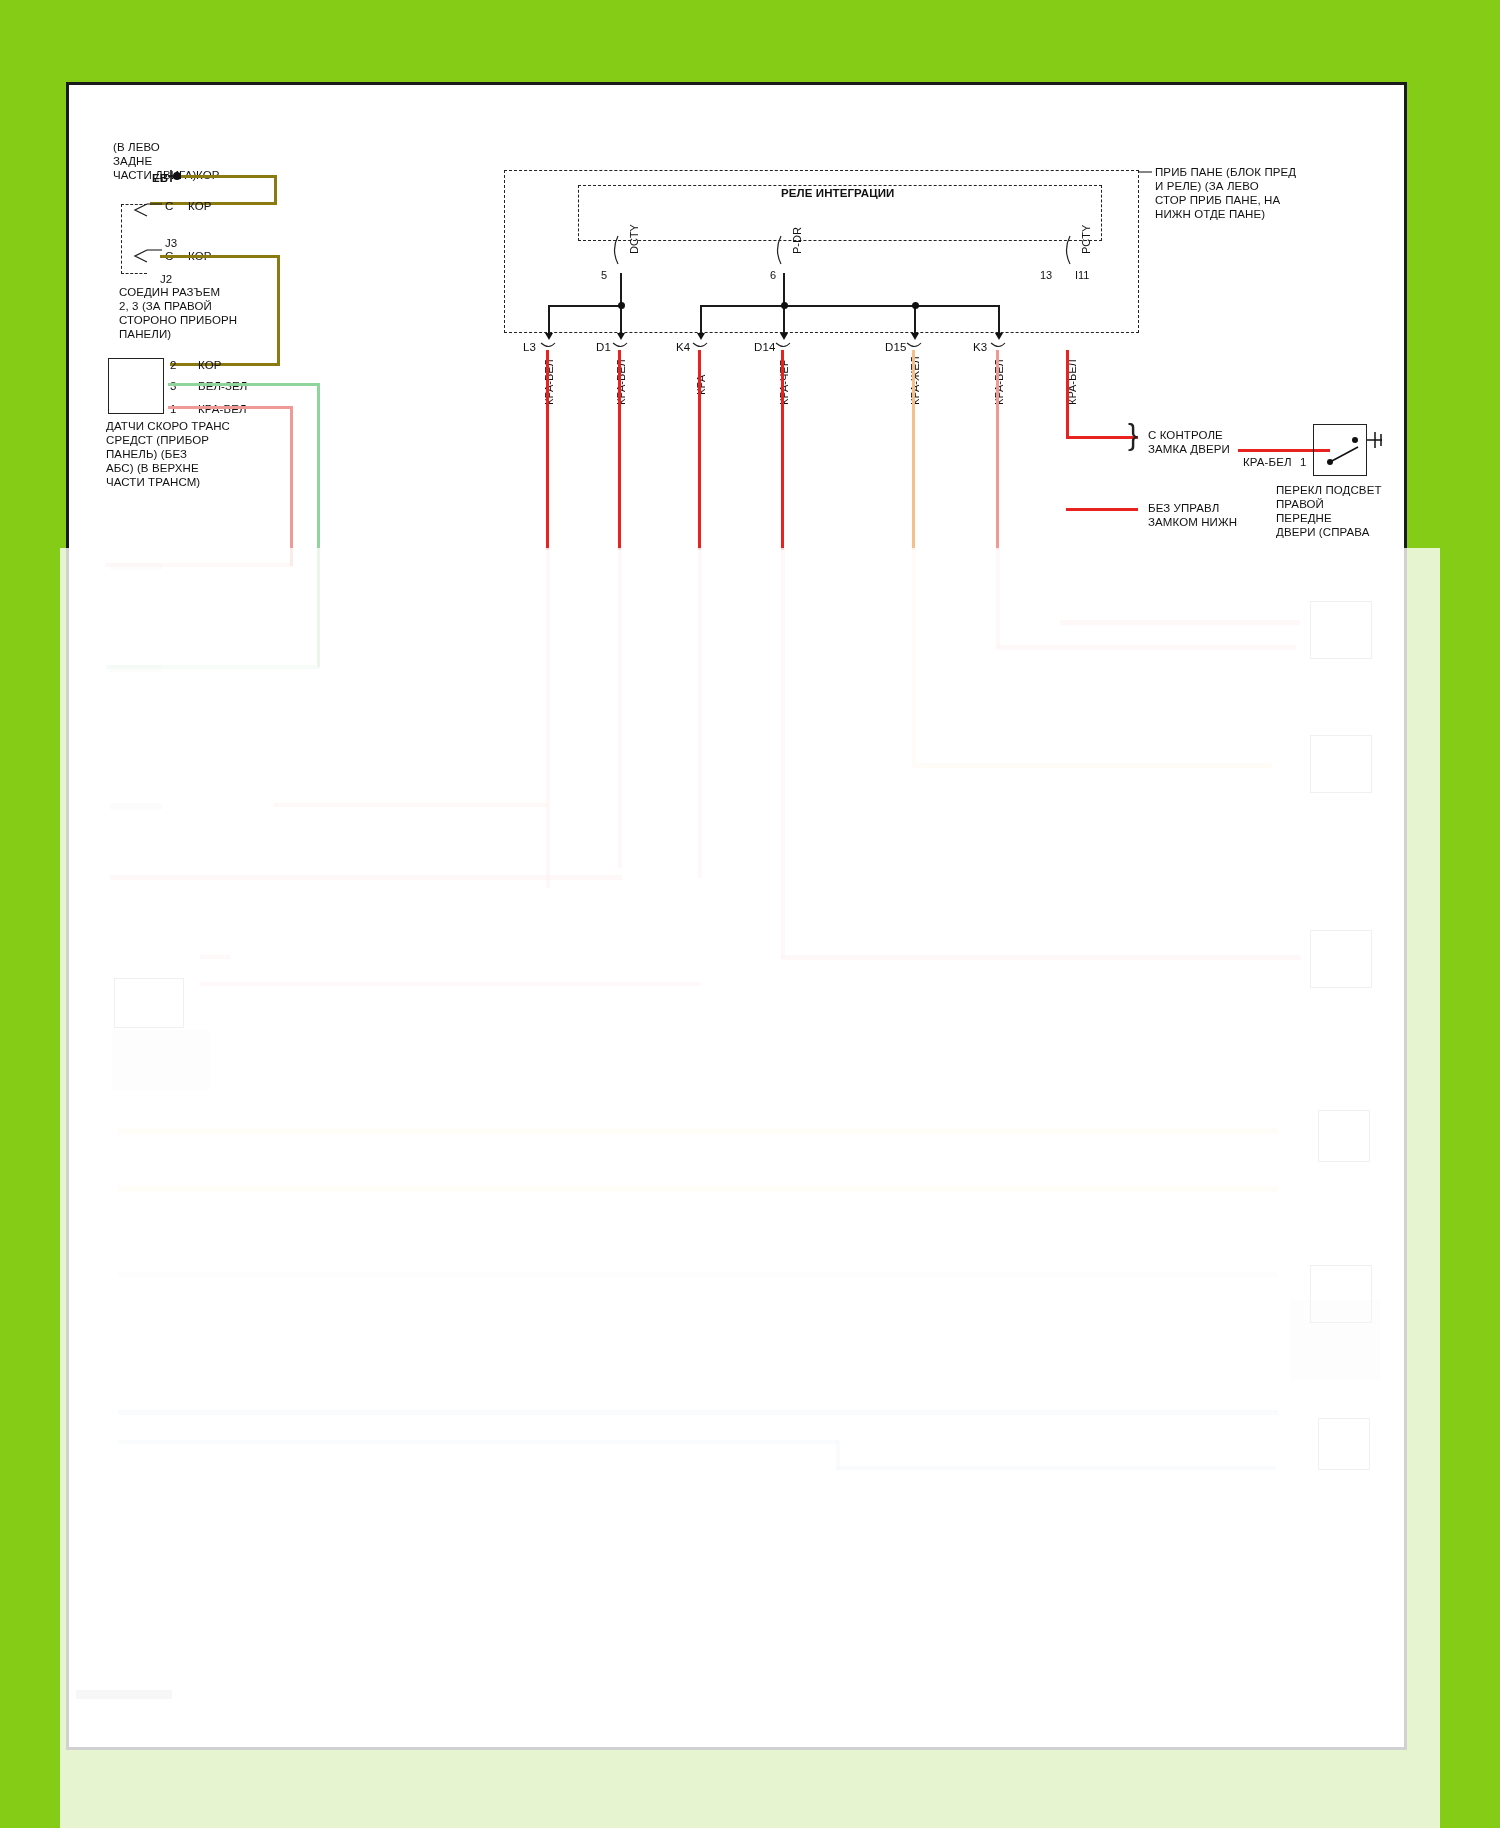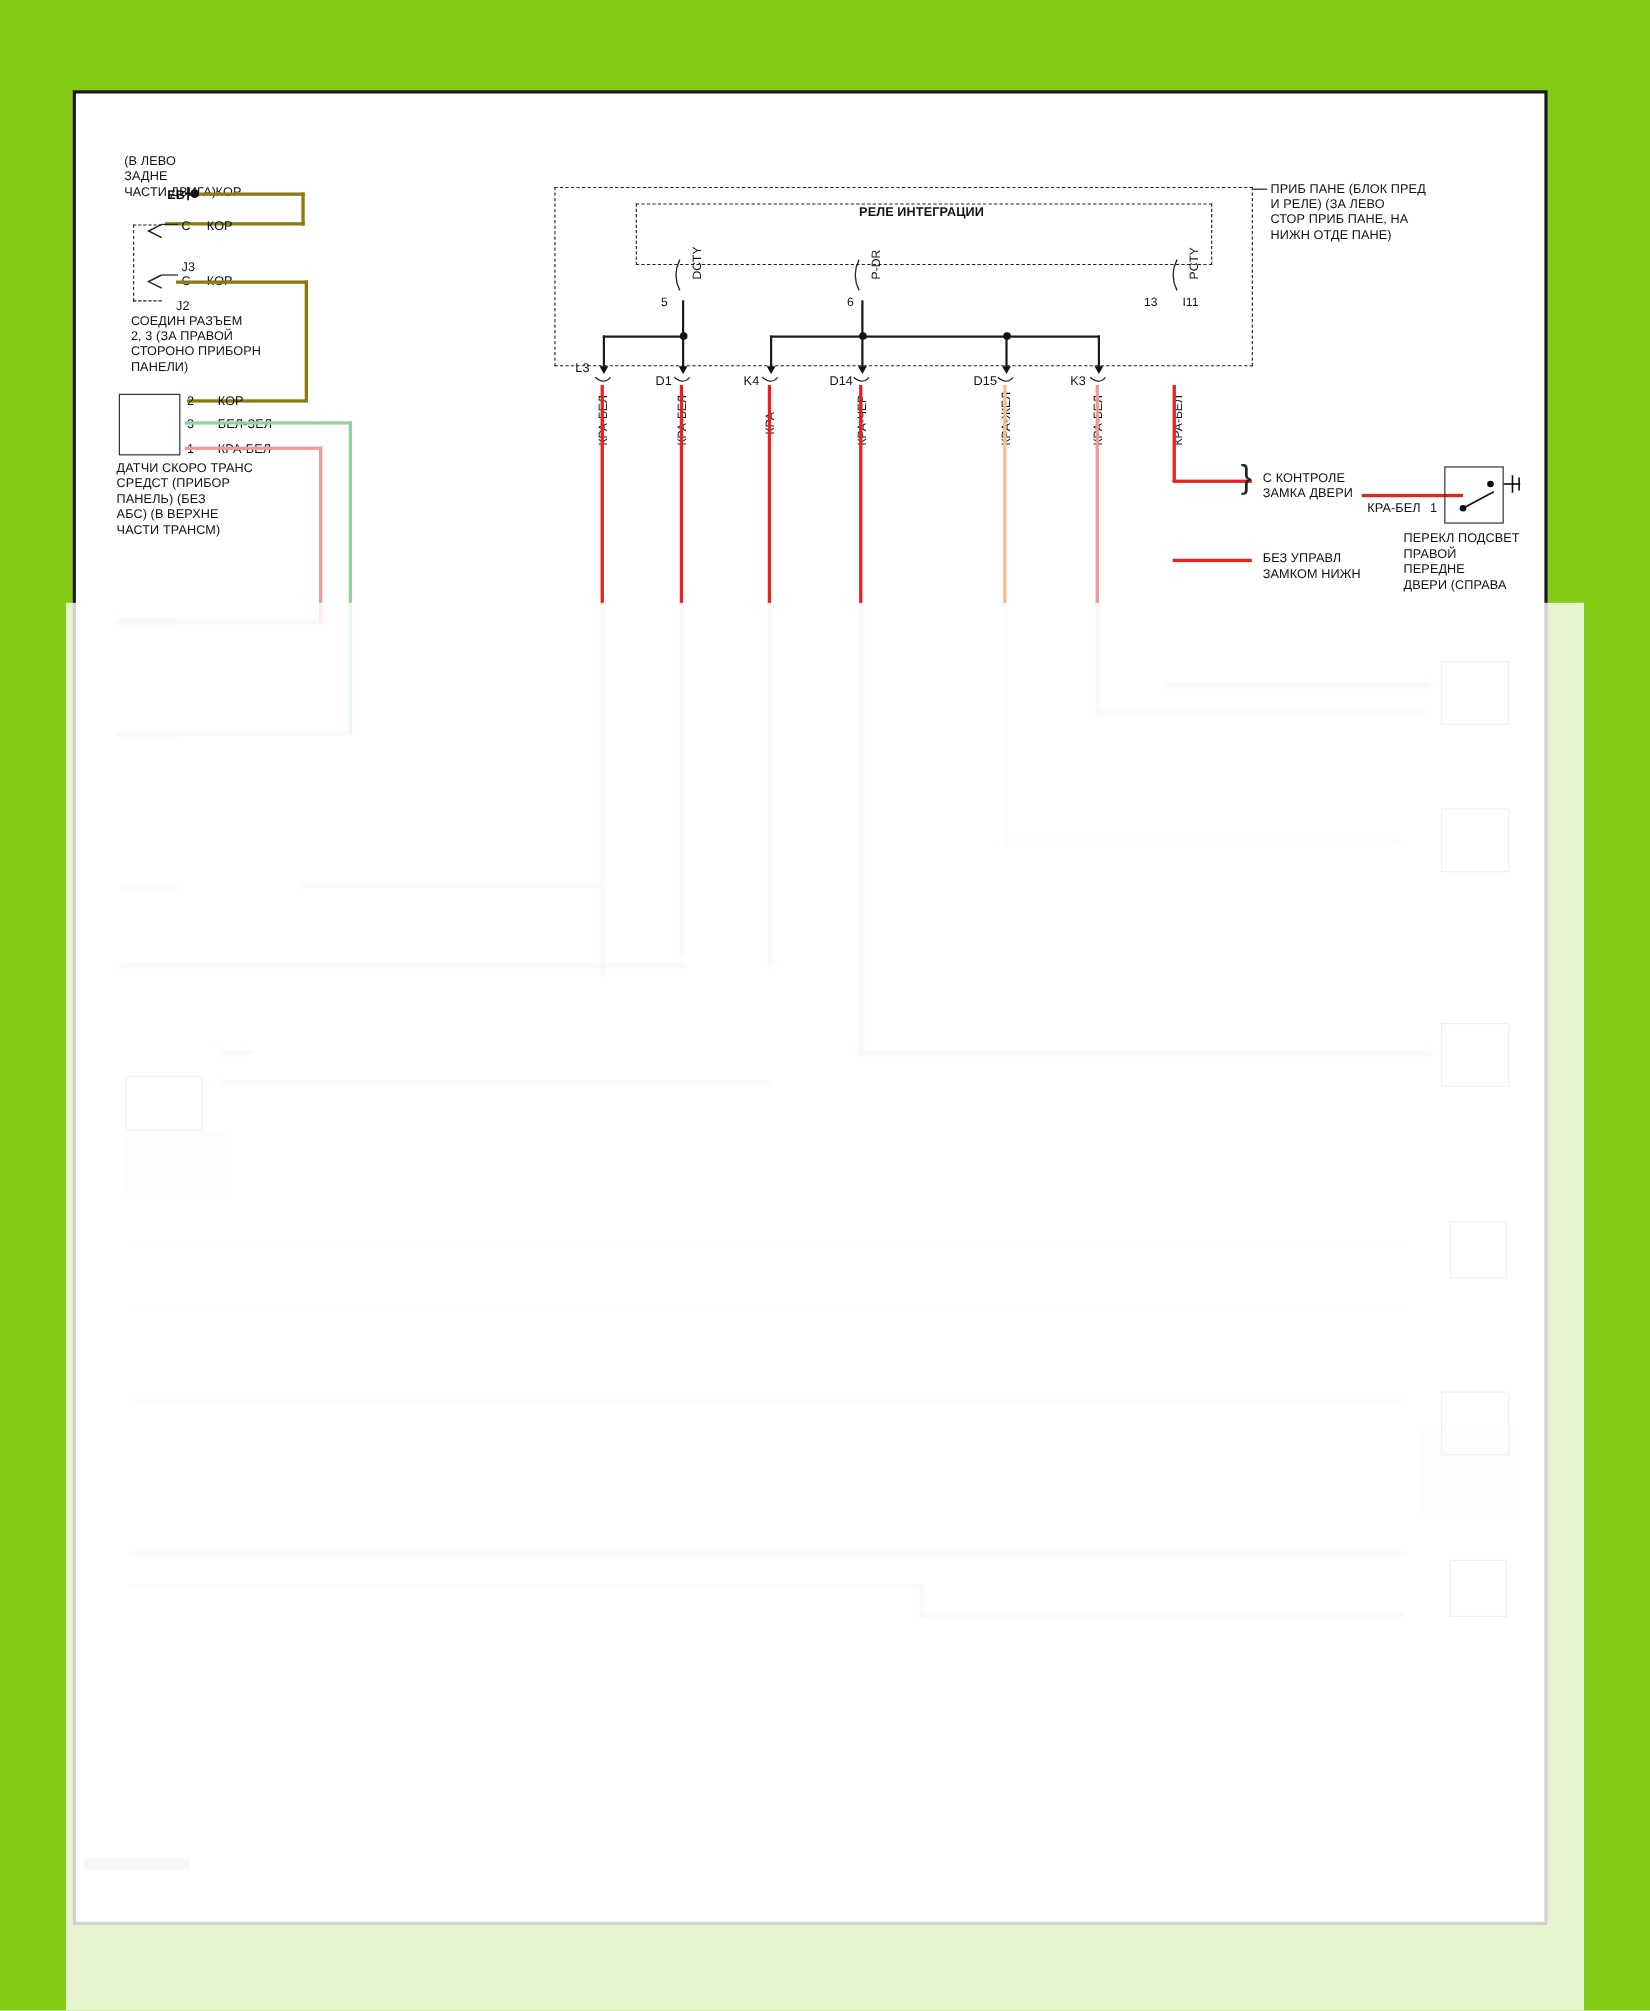--- a/index.html
+++ b/index.html
@@ -224,21 +224,21 @@
   <div class="node" style="left:781px; top:302px;"></div>
   <div class="node" style="left:912px; top:302px;"></div>
 
   <div class="arrow-down" style="left:545px; top:333px;"></div>
   <div class="arrow-down" style="left:617px; top:333px;"></div>
   <div class="arrow-down" style="left:697px; top:333px;"></div>
   <div class="arrow-down" style="left:780px; top:333px;"></div>
   <div class="arrow-down" style="left:911px; top:333px;"></div>
   <div class="arrow-down" style="left:995px; top:333px;"></div>
 
-  <div class="txt" style="left:523px; top:328px;">L3</div>
+  <div class="txt" style="left:523px; top:340px;">L3</div>
   <div class="txt" style="left:596px; top:340px;">D1</div>
   <div class="txt" style="left:676px; top:340px;">K4</div>
   <div class="txt" style="left:754px; top:340px;">D14</div>
   <div class="txt" style="left:885px; top:340px;">D15</div>
   <div class="txt" style="left:973px; top:340px;">K3</div>
 
   <svg class="ov">
     <path d="M541,343 q8,7 14,0" fill="none" stroke="#222" stroke-width="1.1"></path>
     <path d="M613,343 q8,7 14,0" fill="none" stroke="#222" stroke-width="1.1"></path>
     <path d="M693,343 q8,7 14,0" fill="none" stroke="#222" stroke-width="1.1"></path>

